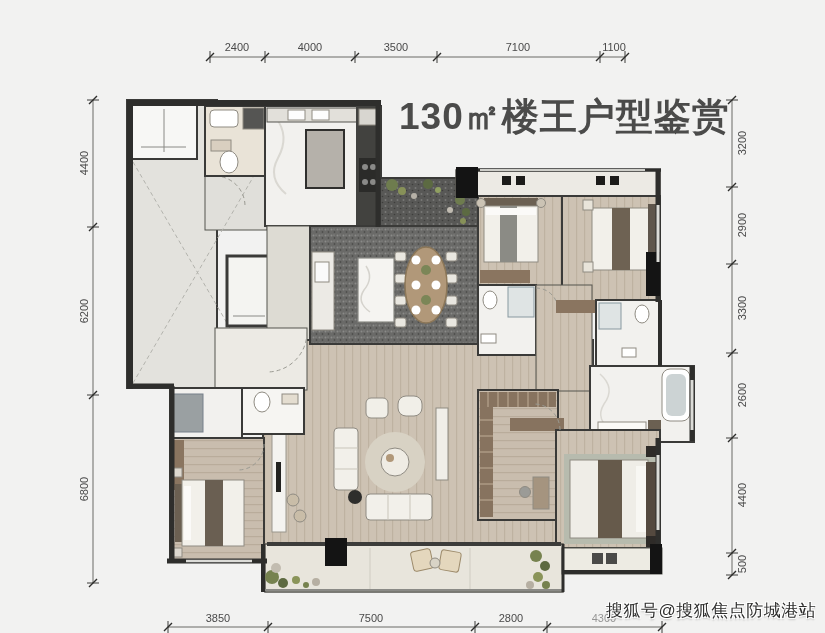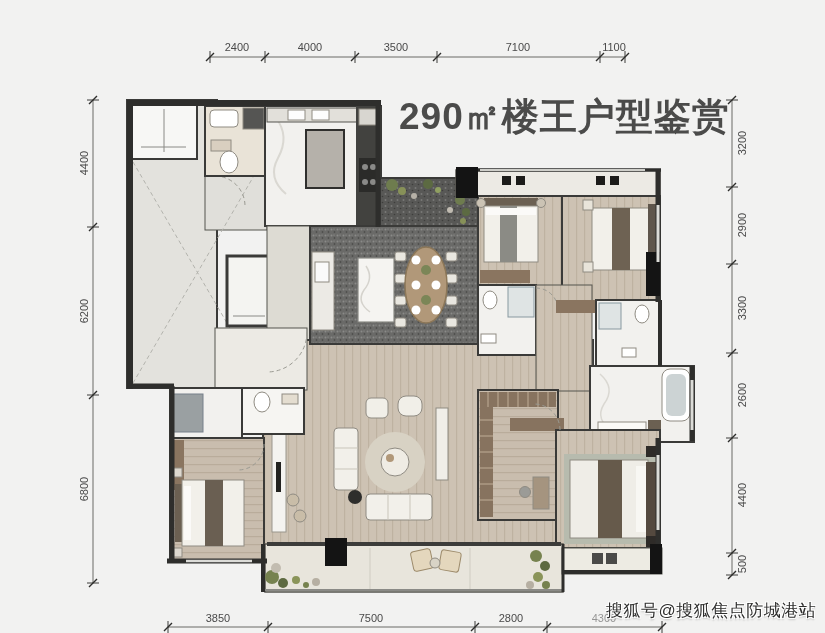--- a/index.html
+++ b/index.html
@@ -356,16 +356,16 @@
     <path class="dimline" d="M168,627 H662"></path>
     <path class="tick" d="M168,621 V633 M268,621 V633 M475,621 V633 M547,621 V633 M662,621 V633"></path>
     <path class="slash" d="M164,631 L172,623 M264,631 L272,623 M471,631 L479,623 M543,631 L551,623 M658,631 L666,623"></path>
     <text class="dim" x="218" y="622" text-anchor="middle">3850</text>
     <text class="dim" x="371" y="622" text-anchor="middle">7500</text>
     <text class="dim" x="511" y="622" text-anchor="middle">2800</text>
     <text class="dim" x="604" y="622" text-anchor="middle" opacity="0.55">4300</text>
   </g>
 </svg>
 
-<div id="title">290㎡楼王户型鉴赏</div>
+<div id="title">130㎡楼王户型鉴赏</div>
 <div id="watermark">搜狐号@搜狐焦点防城港站</div>
 
 </div>
 
 </body></html>

